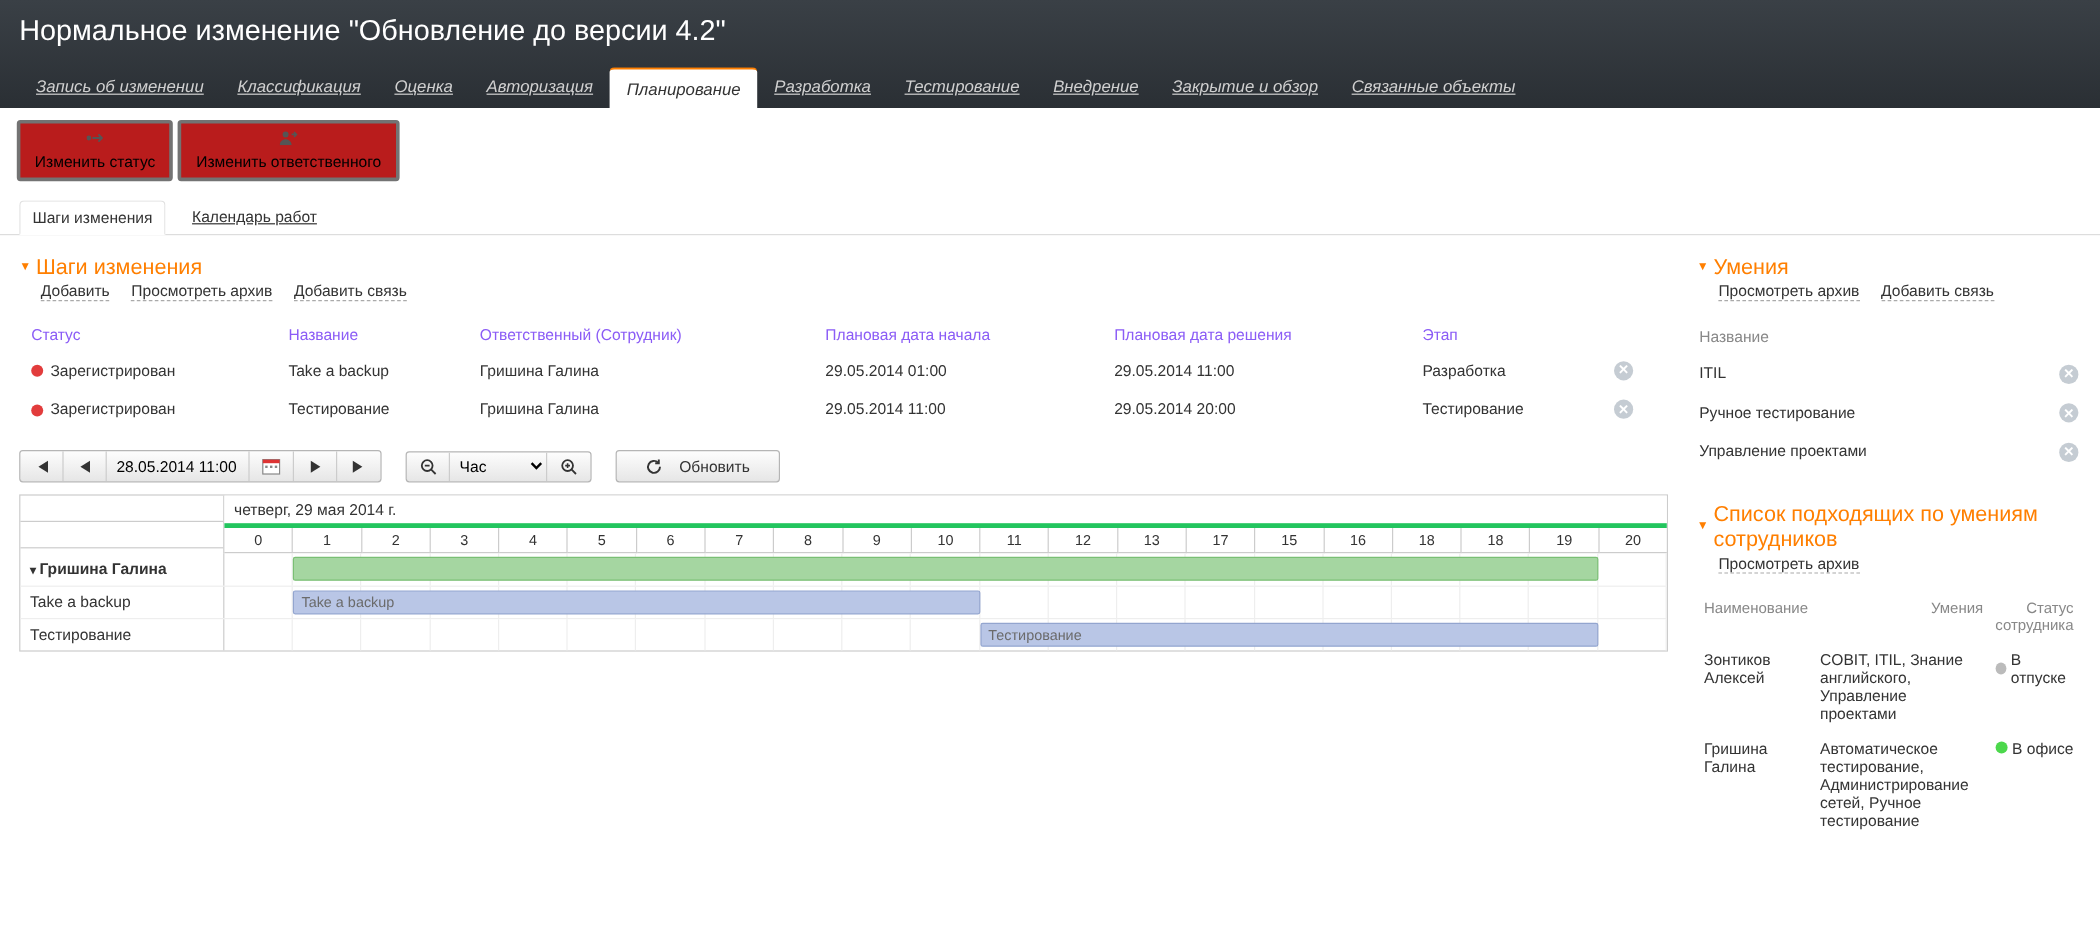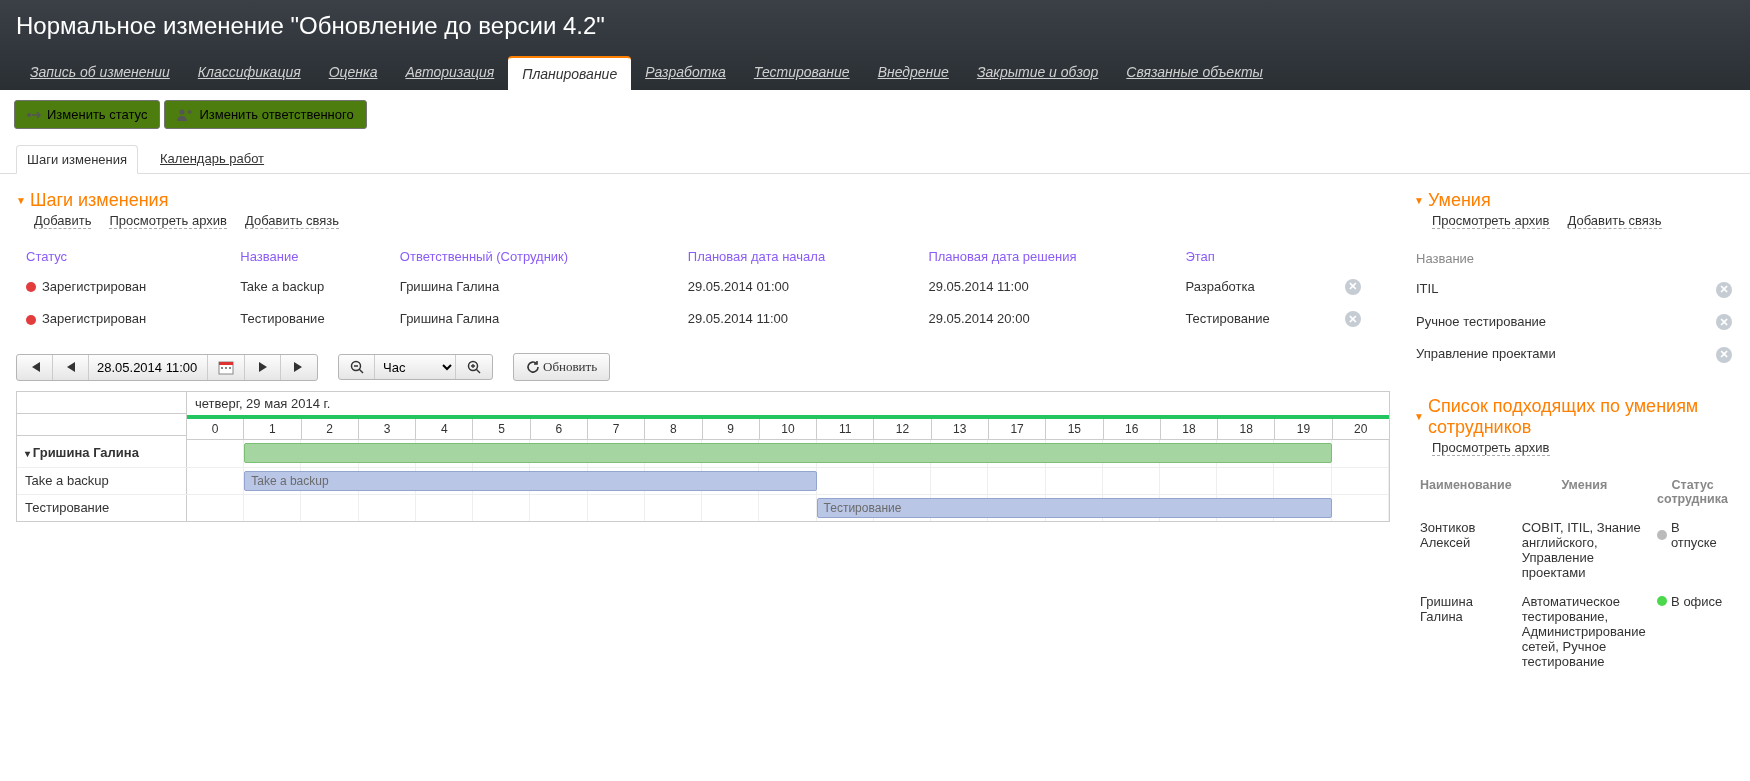--- a/index.html
+++ b/index.html
@@ -5,21 +5,21 @@
   * { box-sizing: border-box; margin: 0; padding: 0; }
   body { font-family: Arial, Helvetica, sans-serif; font-size: 13px; color: #333; background: #fff; }
 
   .header-bar { background: linear-gradient(#3a4046, #2a2f34); color: #fff; padding: 12px 16px 0; }
   .page-title { font-size: 24px; font-weight: normal; padding-bottom: 12px; }
   .main-tabs { display: flex; gap: 0; padding-top: 4px; }
   .main-tab { padding: 8px 14px; color: #d0d0d0; text-decoration: underline; cursor: pointer; font-size: 14px; font-style: italic; }
   .main-tab.active { background: #fff; color: #333; text-decoration: none; border-top: 2px solid #ff7f00; border-radius: 4px 4px 0 0; }
 
   .action-bar { padding: 10px 14px; display: flex; gap: 4px; }
-  .action-btn { display: inline-flex; align-items: center; gap: 6px; padding: 6px 12px; background: #4d7c0f; border: 1px solid #737373; border-radius: 3px; cursor: pointer; font-size: 13px; }
+  .action-btn { display: inline-flex; align-items: center; gap: 6px; padding: 6px 12px; background: #b91c1c; border: 3px solid #737373; border-radius: 3px; cursor: pointer; font-size: 13px; flex-direction: column; }
   .action-btn svg { flex-shrink: 0; }
 
   .sub-tabs { display: flex; gap: 12px; padding: 6px 16px 0; border-bottom: 1px solid #ddd; }
   .sub-tab { padding: 6px 10px; text-decoration: underline; cursor: pointer; color: #333; }
   .sub-tab.active { border: 1px solid #ddd; border-bottom: 1px solid #fff; margin-bottom: -1px; text-decoration: none; background: #fff; border-radius: 4px 4px 0 0; }
 
   .content { display: flex; padding: 16px; gap: 24px; }
   .col-main { flex: 1; min-width: 0; }
   .col-side { width: 320px; flex-shrink: 0; }
 
@@ -35,21 +35,21 @@
   .status-dot { display:inline-block; width:10px; height:10px; border-radius:50%; margin-right:6px; vertical-align:middle; }
   .status-red { background:#e23c3c; }
   .del-icon { display:inline-flex; width:16px; height:16px; border-radius:50%; background:#c5ccd3; color:#fff; align-items:center; justify-content:center; font-size:11px; cursor:pointer; font-weight:bold; }
 
   .toolbar-row { display:flex; gap:20px; margin: 18px 0 10px 0; align-items:center; }
   .btn-group { display:inline-flex; border:1px solid #b5b5b5; border-radius:3px; background:linear-gradient(#fdfdfd,#e6e6e6); overflow:hidden; }
   .btn-group > * { padding: 5px 10px; border-right:1px solid #ccc; display:flex; align-items:center; justify-content:center; min-width:36px; cursor:pointer; font-size:13px; }
   .btn-group > *:last-child { border-right:none; }
   .btn-group input { border:none; background:transparent; width:110px; padding:0 4px; font-size:13px; }
   .btn-group select { border:none; background:transparent; font-size:13px; padding:0 4px; width:80px; }
-  .btn-single { border:1px solid #b5b5b5; border-radius:3px; background:linear-gradient(#fdfdfd,#e6e6e6); padding:5px 12px; display:inline-flex; align-items:center; gap:3px; cursor:pointer;font-family:Liberation Serif, serif; }
+  .btn-single { border:1px solid #b5b5b5; border-radius:3px; background:linear-gradient(#fdfdfd,#e6e6e6); padding:5px 24px; display:inline-flex; align-items:center; gap:14px; cursor:pointer; }
 
   .gantt-wrapper { border:1px solid #ccc; }
   .gantt-header { display:flex; }
   .gantt-left-header { width:170px; border-right:1px solid #ccc; }
   .gantt-right-header { flex:1; }
   .gantt-date-row { border-bottom:4px solid #22c55e; padding:4px 8px; background:#fff; }
   .gantt-hours-row { display:flex; }
   .hour-cell { flex:1; text-align:center; border-right:1px solid #ccc; border-bottom:1px solid #ccc; padding:3px 0; font-size:12px; }
   .hour-cell:last-child { border-right:none; }
   .gantt-body { }
@@ -64,21 +64,21 @@
   .bar { position:absolute; top:3px; height:20px; border-radius:2px; padding-left:6px; font-size:12px; display:flex; align-items:center; color:#6b6b6b; overflow:hidden; }
   .bar-green { background:#a5d6a1; border:1px solid #7abf74; }
   .bar-blue { background:#b9c6e6; border:1px solid #93a5cf; }
 
   .skills-table th { text-align:left; font-weight:normal; color:#888; padding:6px 0; }
   .skills-table td { padding:7px 0; vertical-align:top; }
   .skills-table { width:100%; }
   .remove-cell { text-align:right; width:24px; }
 
   .emp-table { width:100%; }
-  .emp-table th { text-align:center; font-weight:bold; color:#888; padding:6px 4px; font-size:12.5px; vertical-align:top;}
+  .emp-table th { text-align:right; font-weight:normal; color:#888; padding:6px 4px; font-size:12.5px; vertical-align:top;}
   .emp-table td { padding:6px 4px; vertical-align:top; }
   .status-pill { display:inline-flex; align-items:center; gap:4px; }
   .dot-gray { display:inline-block; width:10px;height:10px;border-radius:50%;background:#bbb; }
   .dot-green { display:inline-block; width:10px;height:10px;border-radius:50%;background:#4cd84c; }
 </style>
 </head>
 <body>
 
 <div class="header-bar">
   <h1 class="page-title">Нормальное изменение "Обновление до версии 4.2"</h1>

